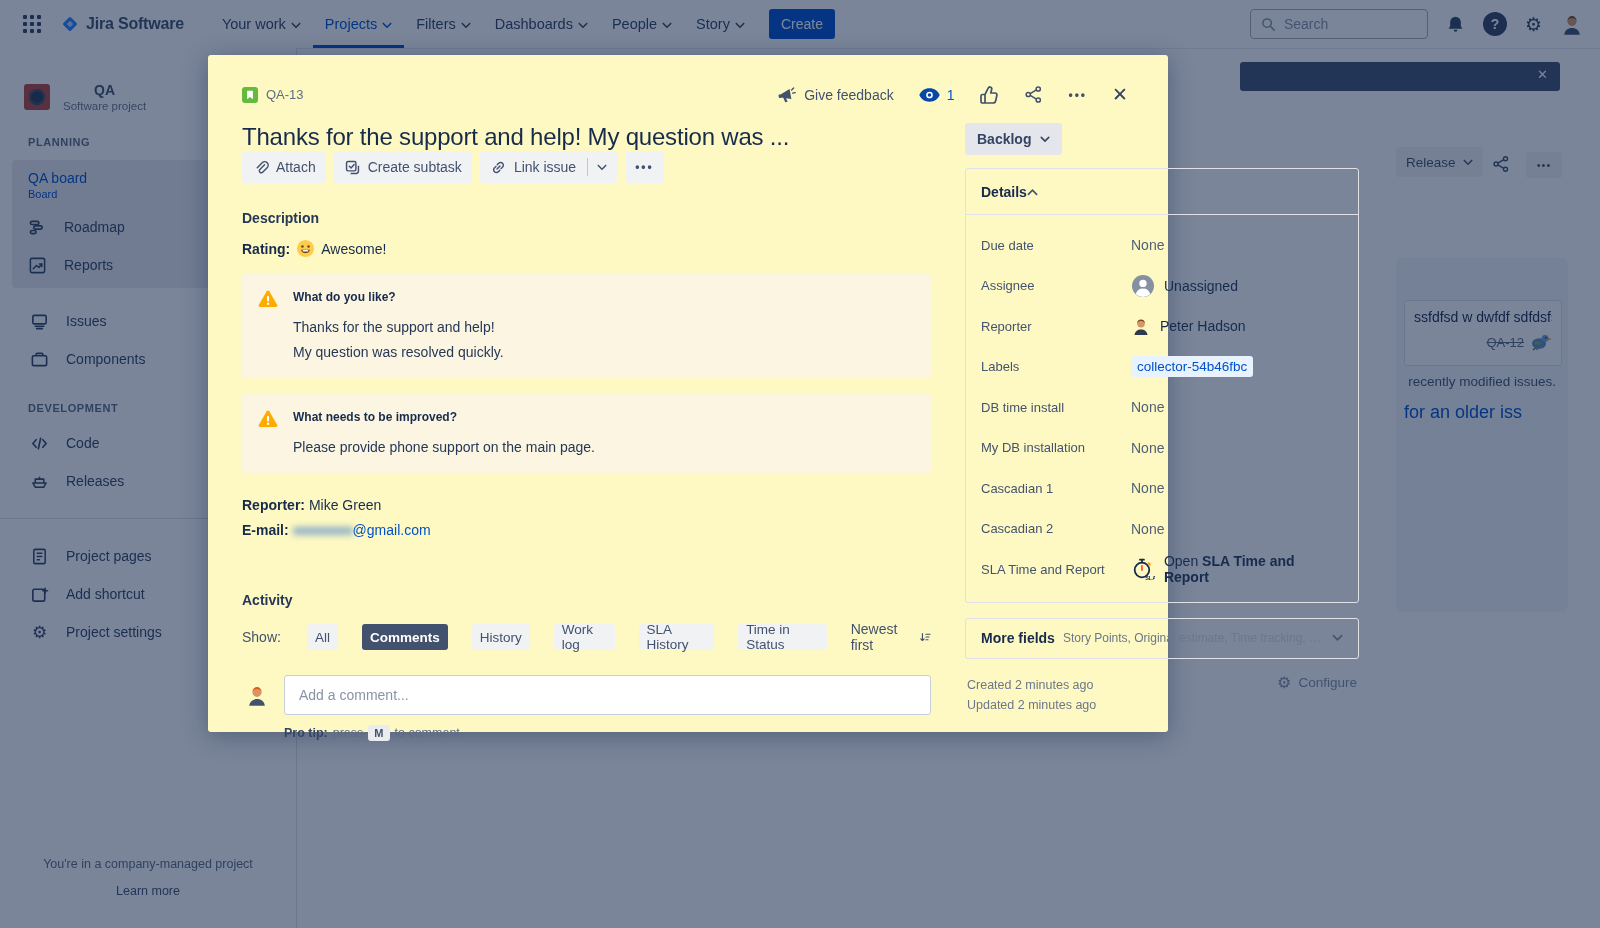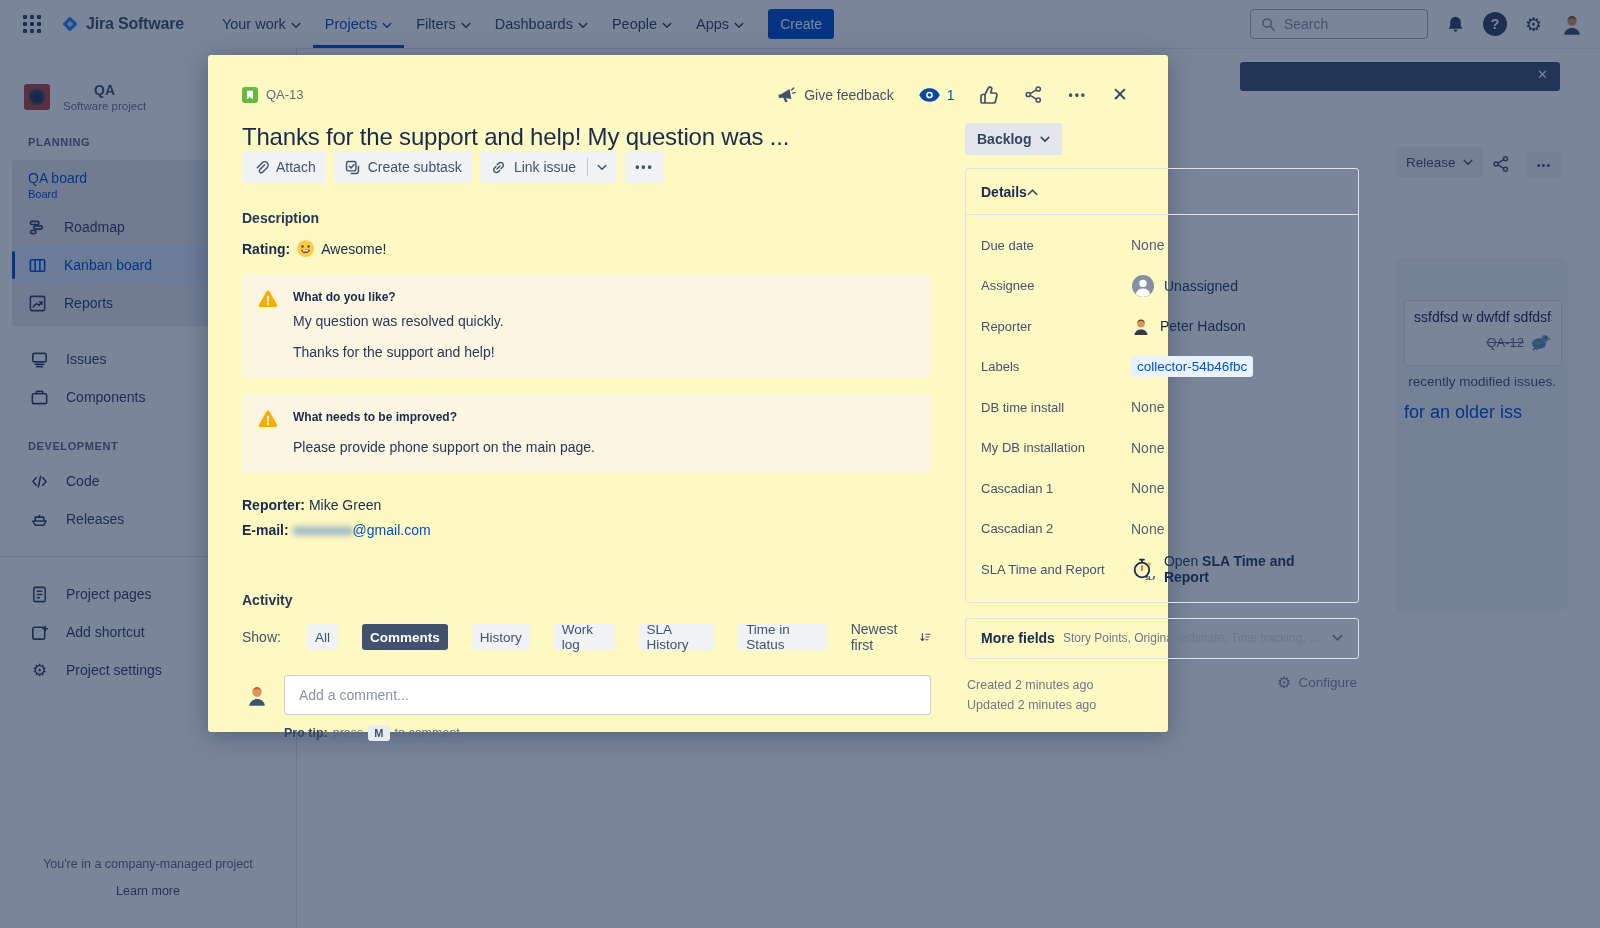--- a/index.html
+++ b/index.html
@@ -174,21 +174,21 @@
         <path d="M1.5 1.5 6 6l4.5-4.5"></path>
       </svg>
     </div>
   <div class="nav-item">
       <span>People</span>
       <svg class="chev" width="10" height="7" viewBox="0 0 12 8" fill="none" stroke="#344563" stroke-width="1.8" stroke-linecap="round">
         <path d="M1.5 1.5 6 6l4.5-4.5"></path>
       </svg>
     </div>
   <div class="nav-item">
-      <span>Apps</span>
+      <span>Story</span>
       <svg class="chev" width="10" height="7" viewBox="0 0 12 8" fill="none" stroke="#344563" stroke-width="1.8" stroke-linecap="round">
         <path d="M1.5 1.5 6 6l4.5-4.5"></path>
       </svg>
     </div>
   <button class="create-btn">Create</button>
   <div class="nav-right">
     <div class="search-box">
       <svg width="15" height="15" viewBox="0 0 16 16" fill="none" stroke="#8993A4" stroke-width="1.6" stroke-linecap="round">
           <circle cx="6.5" cy="6.5" r="4.5"></circle>
           <path d="M10.2 10.2 14 14"></path>
@@ -225,27 +225,20 @@
       <div class="board-switch-name">QA board</div>
       <div class="board-switch-type">Board</div>
     </div>
     <div class="srow">
       <svg class="sicon" viewBox="0 0 20 20" fill="none" stroke="currentColor" stroke-width="1.7">
           <rect x="2.5" y="3.5" width="9" height="3.4" rx="1.7"></rect>
           <rect x="6" y="8.3" width="9" height="3.4" rx="1.7"></rect>
           <rect x="2.5" y="13.1" width="6" height="3.4" rx="1.7"></rect>
         </svg>
       <span>Roadmap</span>
-    </div>
-    <div class="srow selected">
-      <svg class="sicon" viewBox="0 0 20 20" fill="none" stroke="currentColor" stroke-width="1.7">
-          <rect x="2.5" y="4" width="15" height="12" rx="1"></rect>
-          <path d="M7.5 4v12M12.5 4v12"></path>
-        </svg>
-      <span>Kanban board</span>
     </div>
     <div class="srow">
       <svg class="sicon" viewBox="0 0 20 20" fill="none" stroke="currentColor" stroke-width="1.6" stroke-linecap="round" stroke-linejoin="round">
           <rect x="2.5" y="2.5" width="15" height="15" rx="1.6"></rect>
           <path d="M5.5 13.5 9 10l2.5 2 3-3.5"></path>
           <path d="M12 8.5h2.5V11"></path>
         </svg>
       <span>Reports</span>
     </div>
   </div>
@@ -442,22 +435,22 @@
       </div>
 
       <div class="warn-panel">
         <svg width="20" height="18" viewBox="0 0 20 18">
             <path d="M8.7 1.2a1.5 1.5 0 0 1 2.6 0l7.8 13.6A1.5 1.5 0 0 1 17.8 17H2.2a1.5 1.5 0 0 1-1.3-2.2z" fill="#FFAB00"></path>
             <rect x="9" y="5.8" width="2" height="5.6" rx="1" fill="#fff"></rect>
             <circle cx="10" cy="13.8" r="1.2" fill="#fff"></circle>
           </svg>
         <div class="warn-body">
           <div class="warn-title">What do you like?</div>
+          <div class="warn-line first">Thanks for the support and help!</div>
           <div class="warn-line">My question was resolved quickly.</div>
-          <div class="warn-line first">Thanks for the support and help!</div>
         </div>
       </div>
       <div class="warn-panel">
         <svg width="20" height="18" viewBox="0 0 20 18">
             <path d="M8.7 1.2a1.5 1.5 0 0 1 2.6 0l7.8 13.6A1.5 1.5 0 0 1 17.8 17H2.2a1.5 1.5 0 0 1-1.3-2.2z" fill="#FFAB00"></path>
             <rect x="9" y="5.8" width="2" height="5.6" rx="1" fill="#fff"></rect>
             <circle cx="10" cy="13.8" r="1.2" fill="#fff"></circle>
           </svg>
         <div class="warn-body">
           <div class="warn-title">What needs to be improved?</div>

